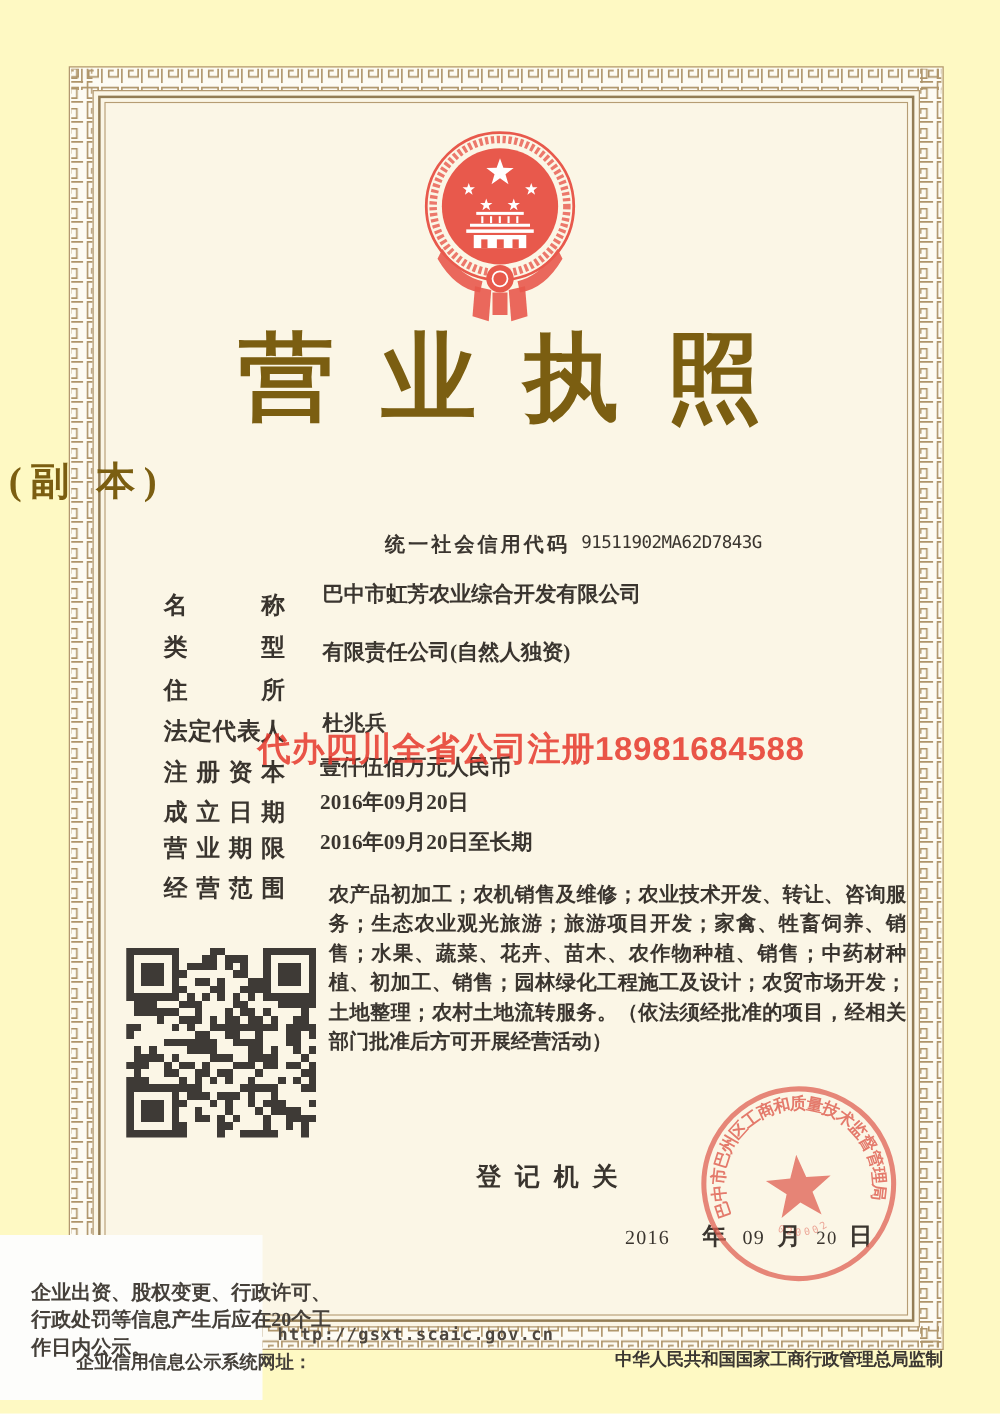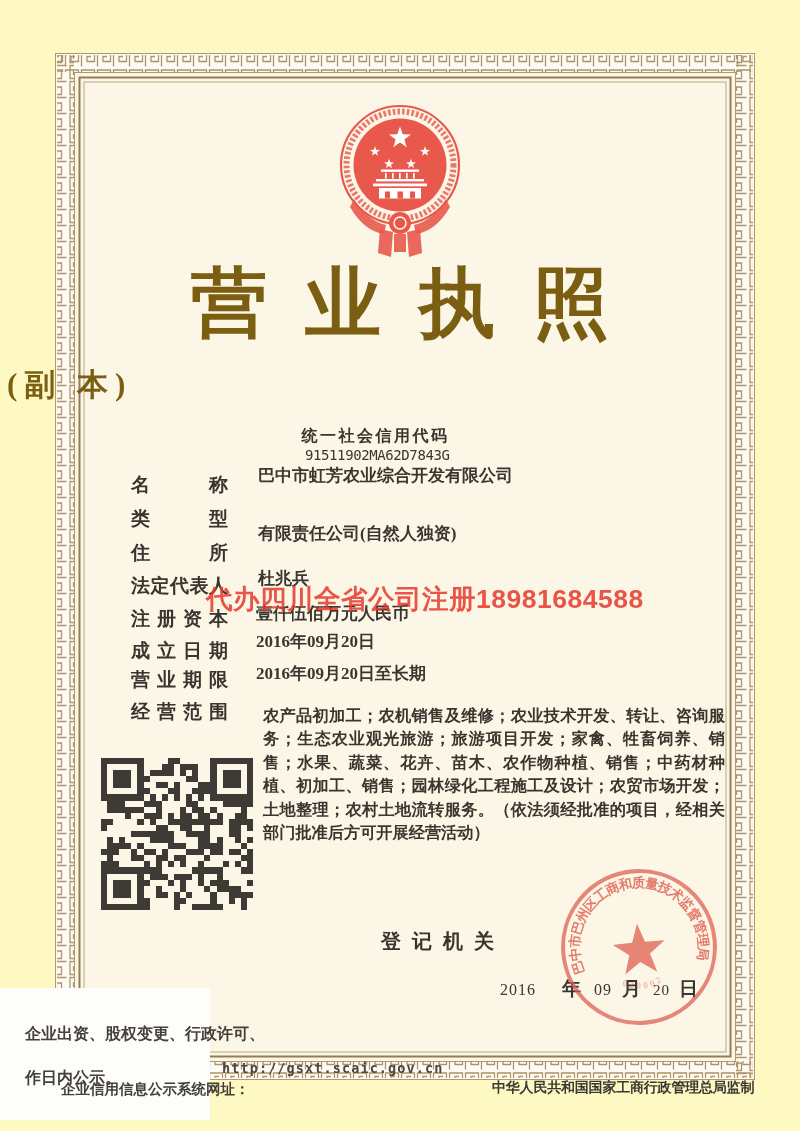--- a/index.html
+++ b/index.html
@@ -5,21 +5,21 @@
   html,body{margin:0;padding:0;background:#ffffff;}
   #page{position:relative;width:800px;height:1131px;margin:0 auto;background:#fef9c3;overflow:hidden;
         font-family:"Liberation Serif","DejaVu Serif",serif;color:#3a352f;}
   .abs{position:absolute;}
   
   .doc-title{left:0;right:0;top:256px;text-align:center;font-size:76px;font-weight:900;
              color:#7b5e11;letter-spacing:38px;padding-left:38px;line-height:1.25;}
   .doc-subtitle{left:0;right:0;top:364px;text-align:left;font-size:31px;font-weight:800;
                 color:#7b5e11;letter-spacing:7px;padding-left:7px;}
   
-  .credit-row{left:296px;top:426px;display:flex;align-items:flex-end;flex-direction:column;}
+  .credit-row{left:308px;top:426px;display:flex;align-items:flex-start;}
   .credit-label{font-size:16px;font-weight:700;letter-spacing:2.5px;color:#3a352f;}
   .credit-value{font-family:"DejaVu Sans Mono",monospace;font-size:14px;letter-spacing:-0.4px;
                 margin-left:9px;color:#3a352f;}
   
   .flabel{left:131px;width:97px;font-size:19px;font-weight:700;color:#39342e;
           text-align:justify;text-align-last:justify;line-height:1.1;}
   .fvalue{font-size:17px;font-weight:600;color:#3a352f;line-height:1.2;}
   .fscope{width:462px;font-size:16.2px;font-weight:600;line-height:23.4px;text-align:justify;
           word-break:break-all;color:#3a352f;}
   
@@ -109,21 +109,21 @@
 
   <div class="abs credit-row content">
     <span class="credit-label">统一社会信用代码</span>
     <span class="credit-value">91511902MA62D7843G</span>
   </div>
 
   <div class="abs flabel content" style="top:475px">名称</div>
   <div class="abs fvalue content" style="left:258px;top:466px">巴中市虹芳农业综合开发有限公司</div>
 
   <div class="abs flabel content" style="top:509px">类型</div>
-  <div class="abs fvalue content" style="left:258px;top:524px">有限责任公司(自然人独资)</div>
+  <div class="abs fvalue content" style="left:258px;top:512px">有限责任公司(自然人独资)</div>
 
   <div class="abs flabel content" style="top:543px">住所</div>
 
   <div class="abs flabel content" style="top:576px">法定代表人</div>
   <div class="abs fvalue content" style="left:258px;top:569px">杜兆兵</div>
 
   <div class="abs flabel content" style="top:609px">注册资本</div>
   <div class="abs fvalue content" style="left:256px;top:604px">壹仟伍佰万元人民币</div>
 
   <div class="abs flabel content" style="top:641px">成立日期</div>
@@ -486,19 +486,20 @@
         <textPath href="#sealArc" startOffset="0" textLength="224">巴中市巴州区工商和质量技术监督管理局</textPath>
       </text>
       <text font-size="8" font-family="DejaVu Sans Mono, monospace" fill="#df5f51" letter-spacing="2.5" opacity="0.65">
         <textPath href="#sealArcSm" startOffset="4">0200022</textPath>
       </text>
     </svg>
   </div>
 
   <div class="abs slip-bg"></div>
   <div class="abs slip-line" style="top:1024px">企业出资、股权变更、行政许可、</div>
+  <div class="abs slip-line" style="top:1046px">行政处罚等信息产生后应在20个工</div>
   <div class="abs slip-line" style="top:1068px">作日内公示。</div>
   <div class="abs web-label">企业信用信息公示系统网址：</div>
   <div class="abs web-url">http://gsxt.scaic.gov.cn</div>
 
   <div class="abs supervisor">中华人民共和国国家工商行政管理总局监制</div>
 
 </div>
 
 </body></html>

